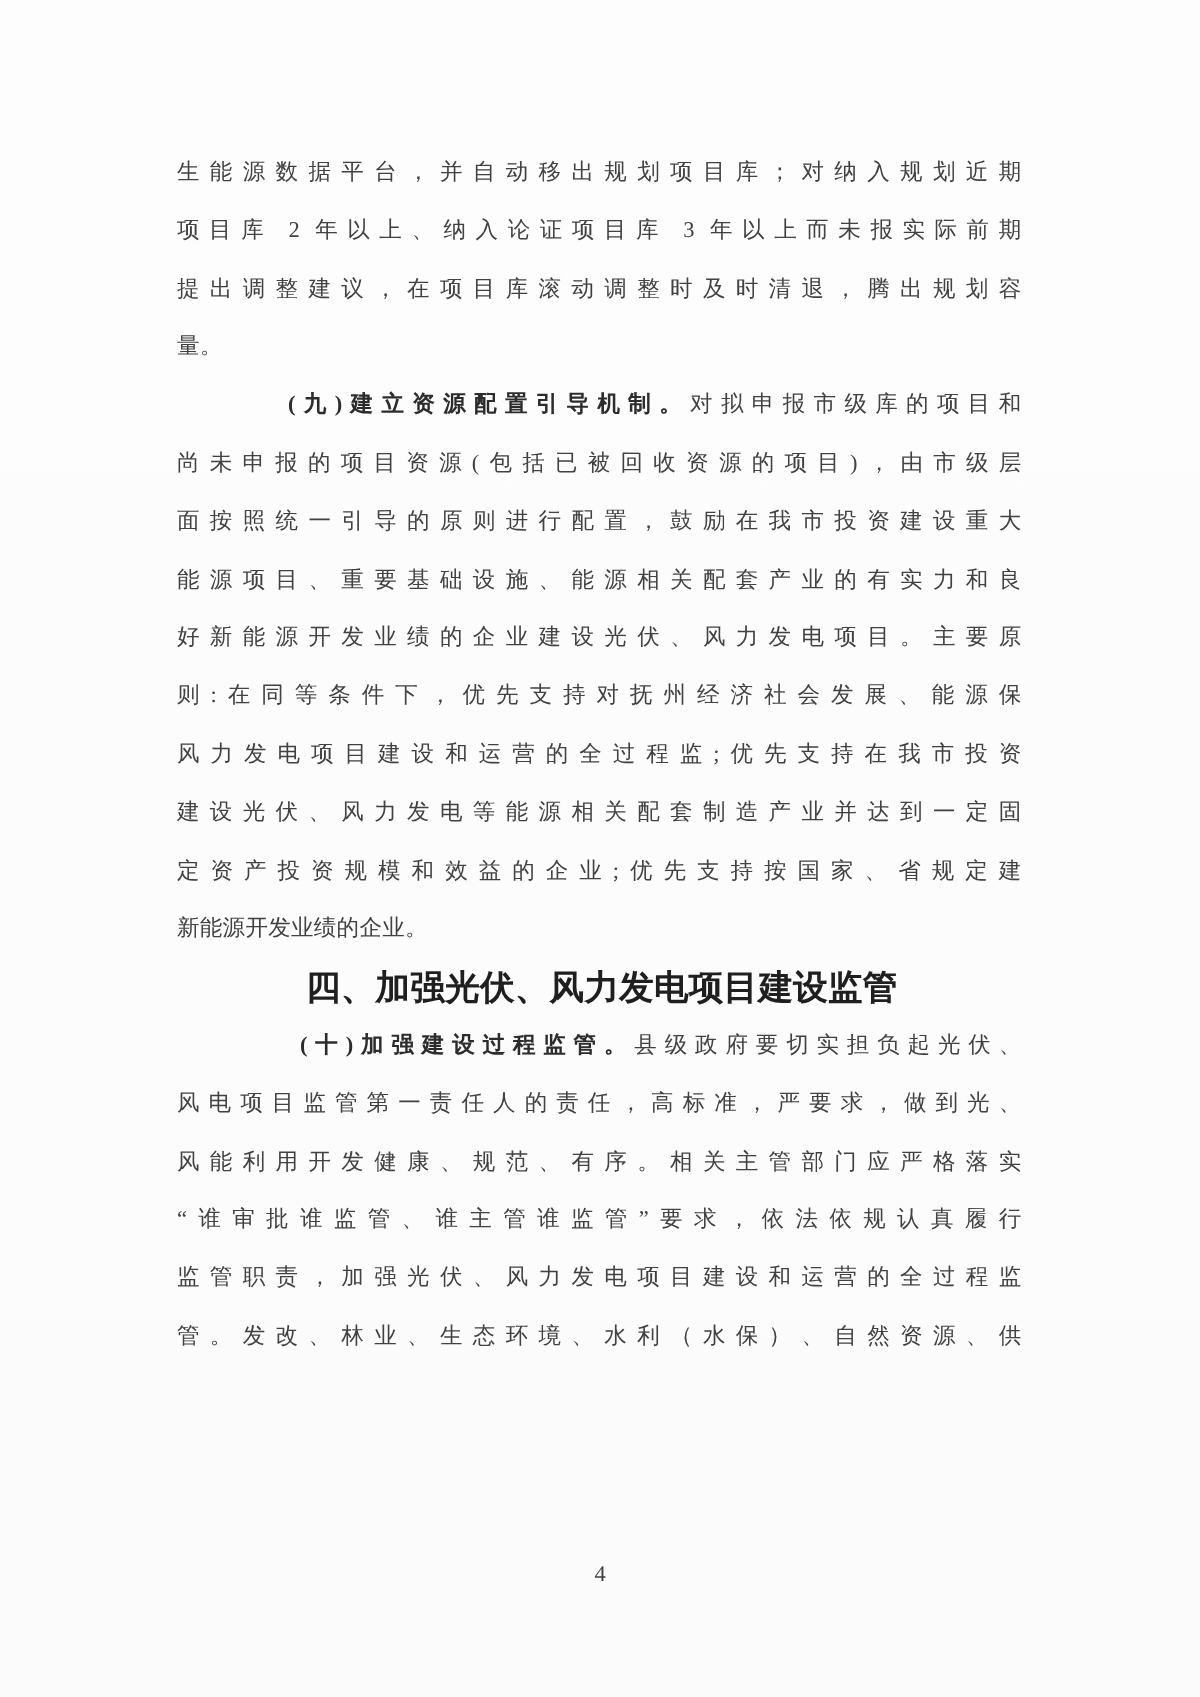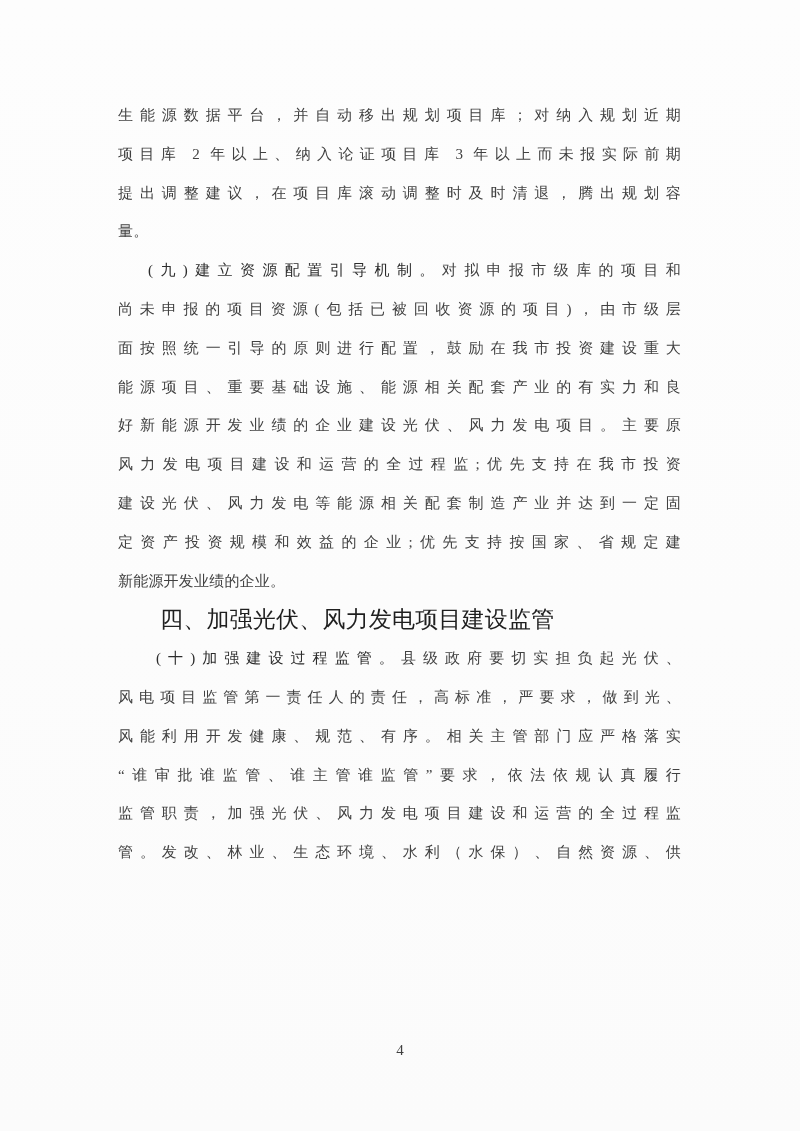--- a/index.html
+++ b/index.html
@@ -33,22 +33,23 @@
     font-size: 15px;
     color: #414141;
     letter-spacing: 0.2px;
   }
   .line.justify {
     text-align: justify;
     text-align-last: justify;
     text-justify: inter-character;
   }
   .line .b {
-    font-weight: 400;
+    font-weight: 700;
     color: #2c2c2c;
+    margin-left: 44px;
   }
   .line.heading {
     font-family: "Liberation Sans", "DejaVu Sans", sans-serif;
     font-size: 23px;
     color: #1f1f1f;
   }
   .line.heading .b {
     color: #1f1f1f;
   }
   .page-number {
@@ -69,20 +70,21 @@
   <div class="text-block">
       <div class="line justify"><span>生能源数据平台，并自动移出规划项目库；对纳入规划近期</span></div>
       <div class="line justify"><span>项目库 2 年以上、纳入论证项目库 3 年以上而未报实际前期</span></div>
       <div class="line justify"><span>提出调整建议，在项目库滚动调整时及时清退，腾出规划容</span></div>
       <div class="line"><span>量。</span></div>
       <div class="line justify" style="padding-left: 30px;"><span class="b">(九)建立资源配置引导机制。</span><span>对拟申报市级库的项目和</span></div>
       <div class="line justify"><span>尚未申报的项目资源(包括已被回收资源的项目)，由市级层</span></div>
       <div class="line justify"><span>面按照统一引导的原则进行配置，鼓励在我市投资建设重大</span></div>
       <div class="line justify"><span>能源项目、重要基础设施、能源相关配套产业的有实力和良</span></div>
       <div class="line justify"><span>好新能源开发业绩的企业建设光伏、风力发电项目。主要原</span></div>
+      <div class="line justify"><span>则:在同等条件下，优先支持对抚州经济社会发展、能源保</span></div>
       <div class="line justify"><span>风力发电项目建设和运营的全过程监;优先支持在我市投资</span></div>
       <div class="line justify"><span>建设光伏、风力发电等能源相关配套制造产业并达到一定固</span></div>
       <div class="line justify"><span>定资产投资规模和效益的企业;优先支持按国家、省规定建</span></div>
       <div class="line"><span>新能源开发业绩的企业。</span></div>
       <div class="line heading" style="padding-left: 42px;"><span class="b">四、加强光伏、风力发电项目建设监管</span></div>
       <div class="line justify" style="padding-left: 38px;"><span class="b">(十)加强建设过程监管。</span><span>县级政府要切实担负起光伏、</span></div>
       <div class="line justify"><span>风电项目监管第一责任人的责任，高标准，严要求，做到光、</span></div>
       <div class="line justify"><span>风能利用开发健康、规范、有序。相关主管部门应严格落实</span></div>
       <div class="line justify"><span>“谁审批谁监管、谁主管谁监管”要求，依法依规认真履行</span></div>
       <div class="line justify"><span>监管职责，加强光伏、风力发电项目建设和运营的全过程监</span></div>

